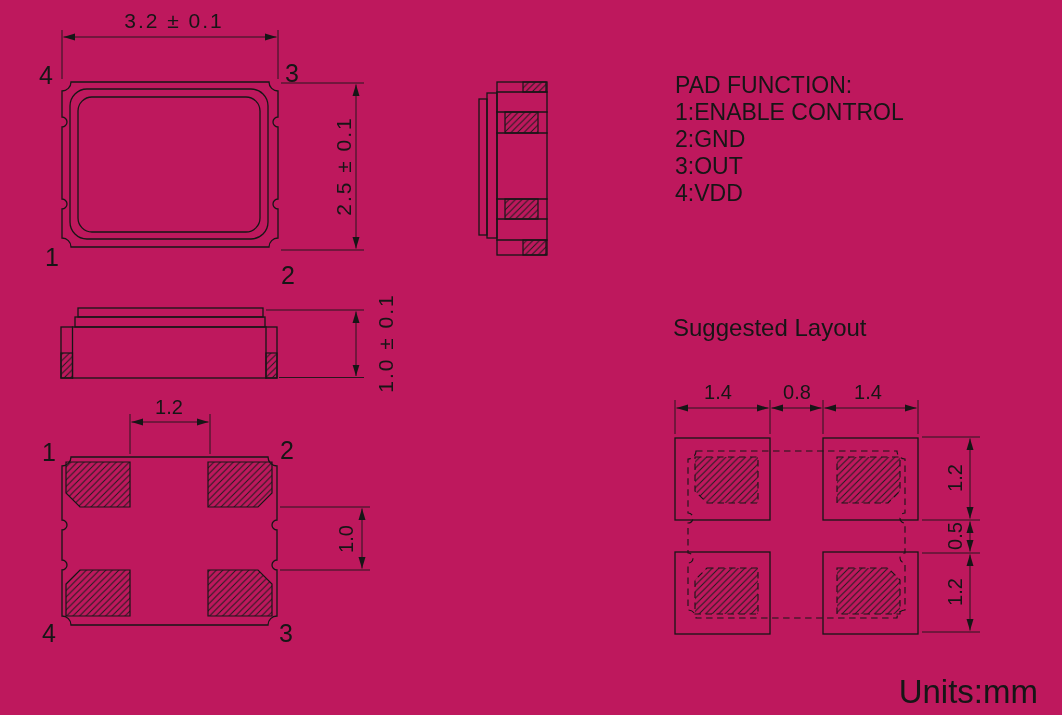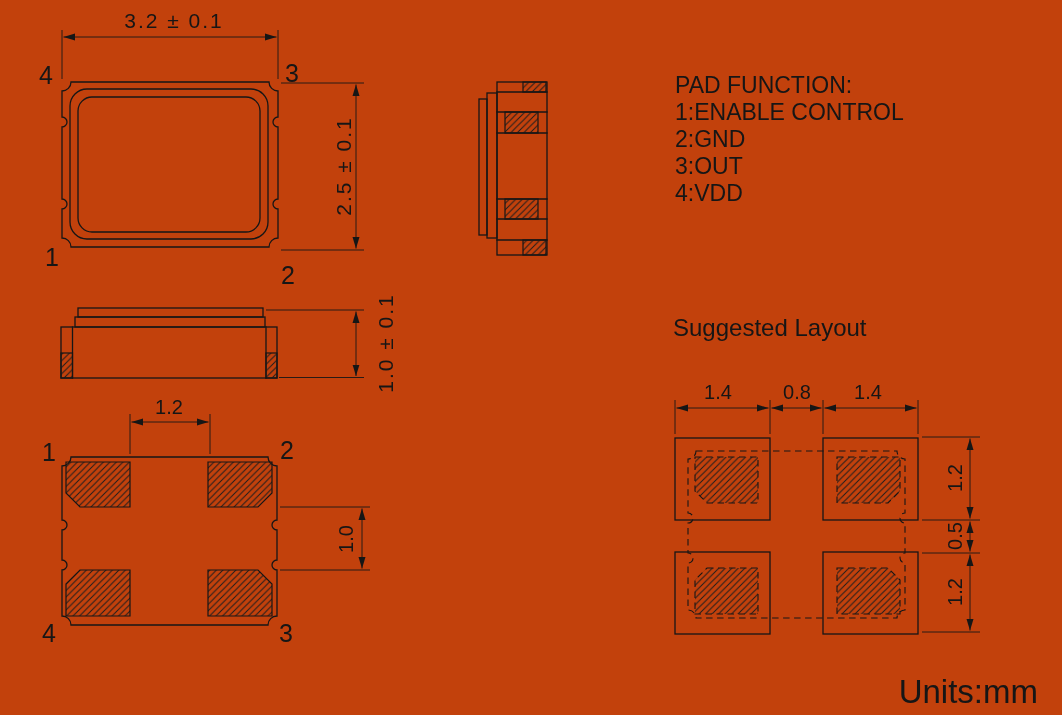--- a/index.html
+++ b/index.html
@@ -1,17 +1,17 @@
 <!DOCTYPE html>
 <html><head>
 <meta charset="utf-8">
 <style>
   html,body { margin:0; padding:0; background:#ffffff; }
   .page {
-    position:relative; width:1062px; height:715px; background:#c2410c;
+    position:relative; width:1062px; height:715px; background:#be185d;
     font-family:"Liberation Sans","DejaVu Sans",sans-serif; overflow:hidden;
   }
   svg { display:block; }
   svg text { fill:#161616; font-family:"Liberation Sans","DejaVu Sans",sans-serif; }
   .t-dim   { font-size:20px; }
   .t-dimpm { font-size:21px; letter-spacing:2px; }
   .t-pin   { font-size:25px; }
   .t-blk   { font-size:23px; }
   .t-title { font-size:24px; }
   .t-units { font-size:33px; }

